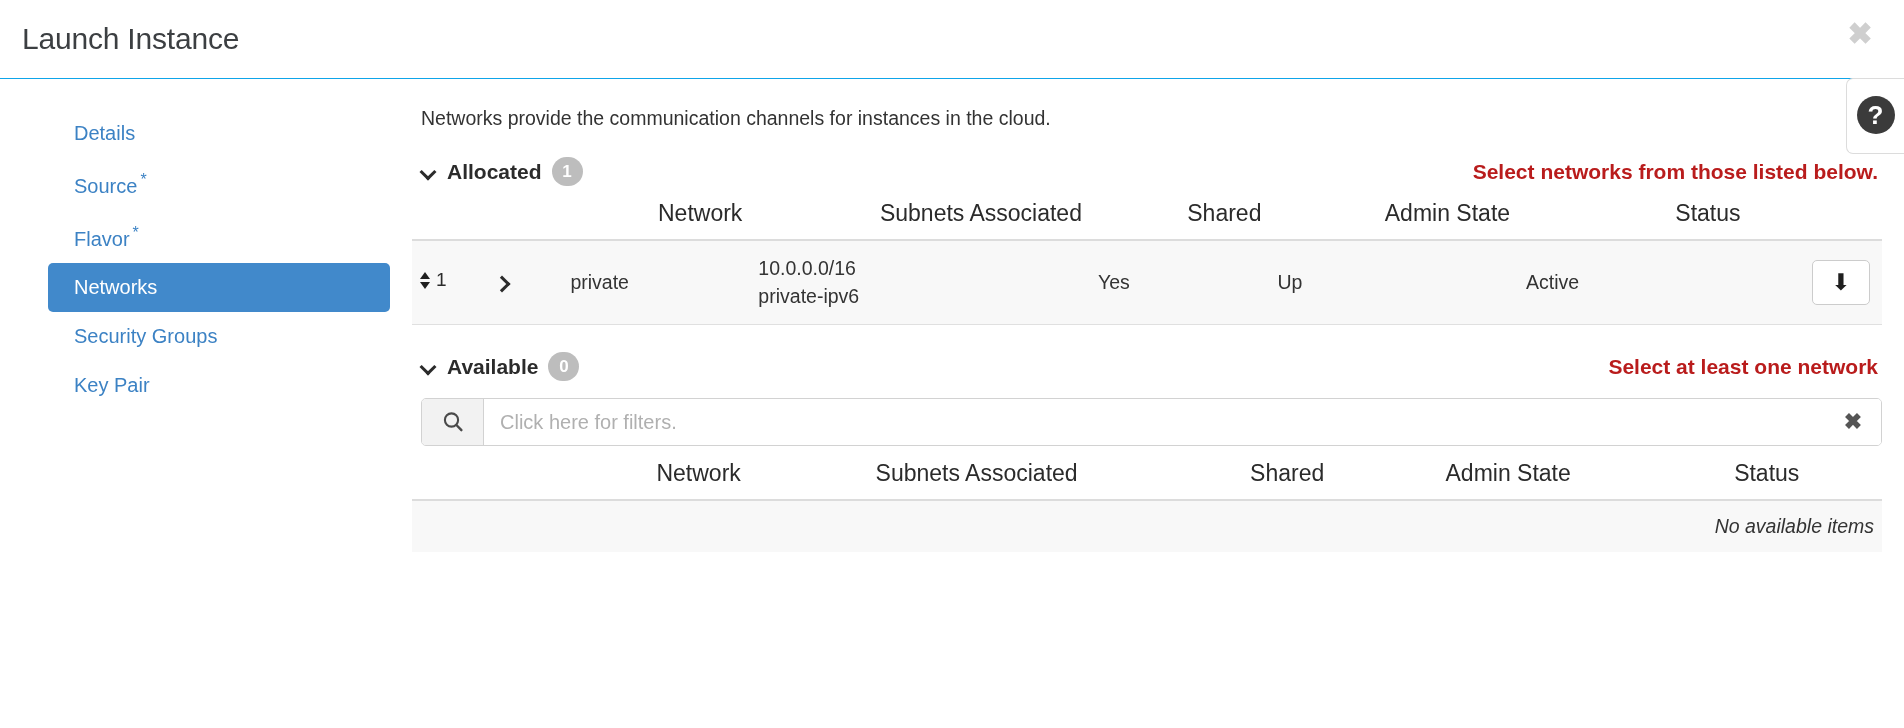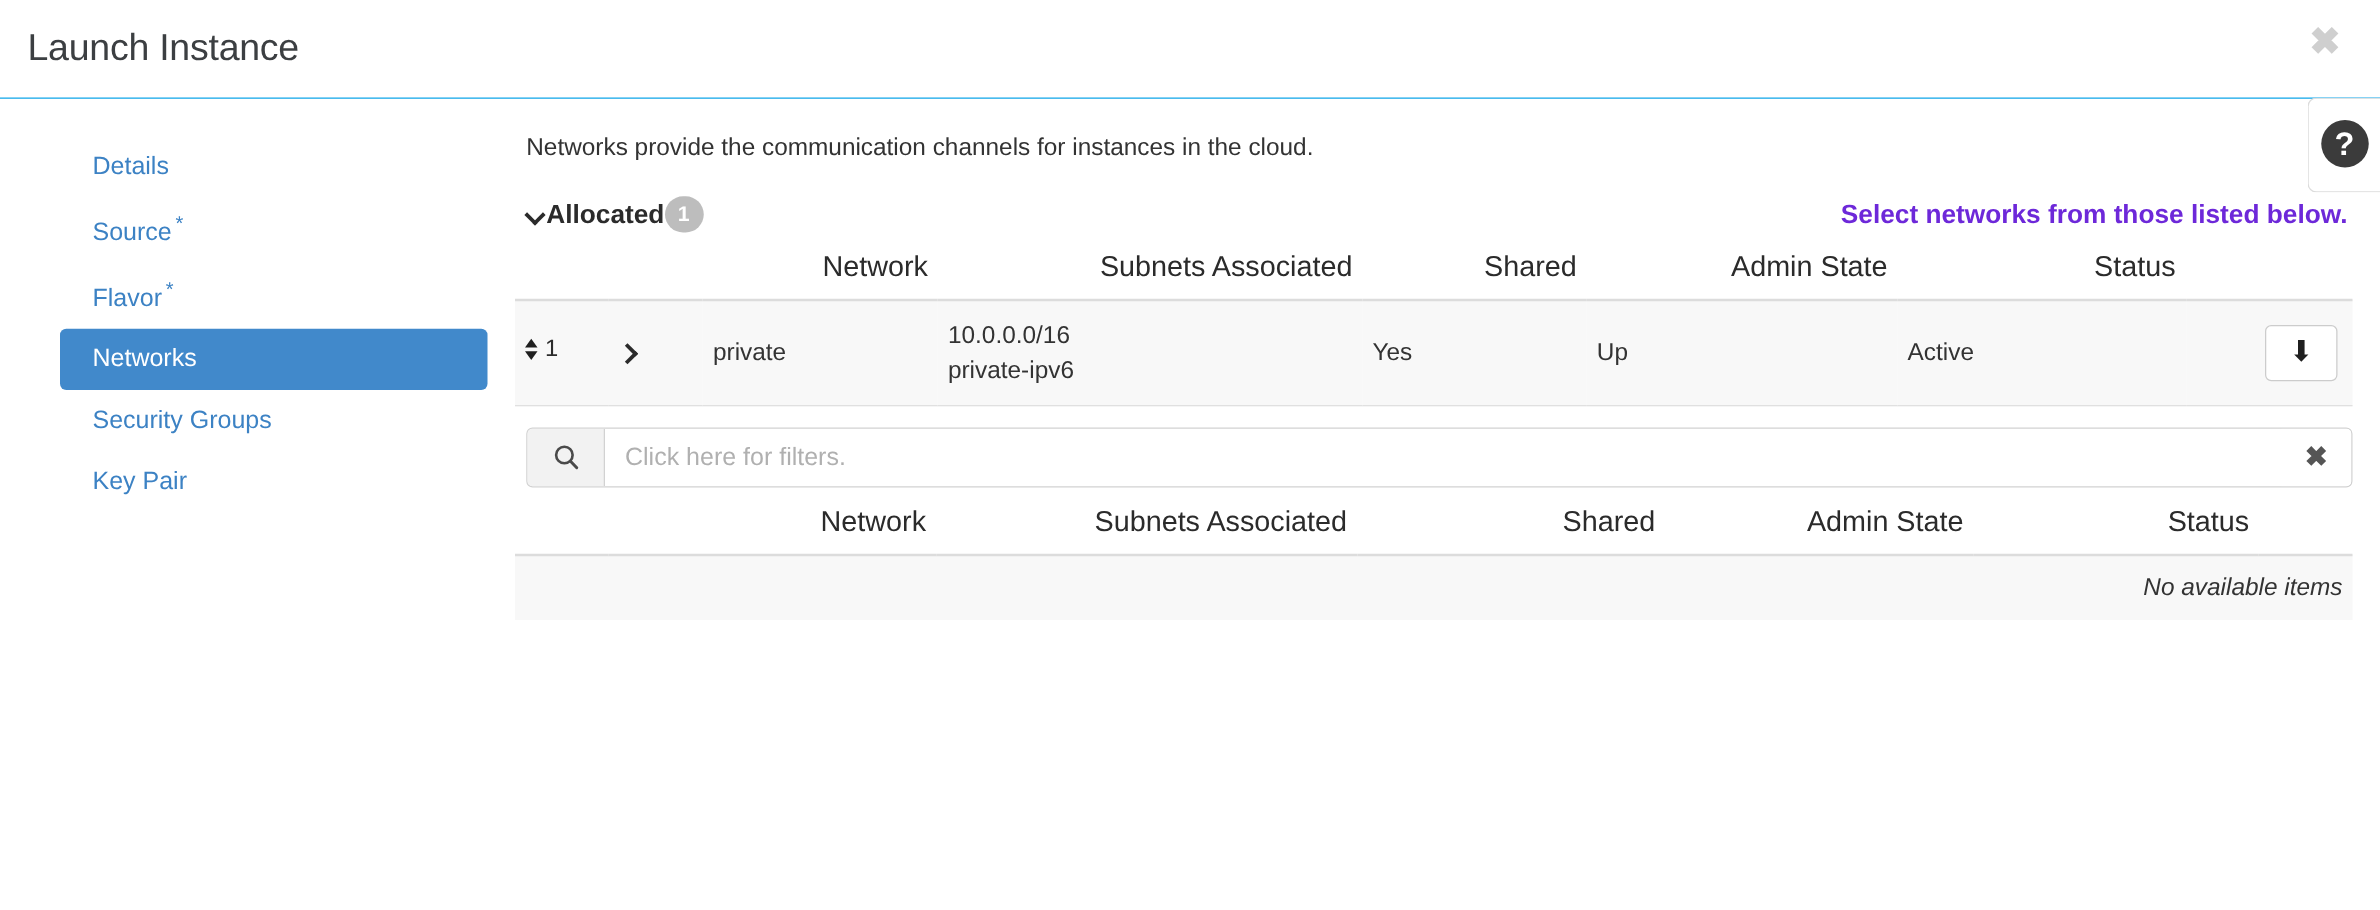--- a/index.html
+++ b/index.html
@@ -99,20 +99,21 @@
   .section-bar {
     display: flex;
     align-items: center;
     justify-content: space-between;
     margin-top: 27px;
     padding-left: 9px;
   }
   .section-left {
     display: flex;
     align-items: center;
+    gap: 10px;
   }
   .chevron-down {
     width: 16px;
     height: 16px;
     display: inline-block;
     position: relative;
     flex: none;
   }
   .chevron-down::before {
     content: "";
@@ -139,21 +140,21 @@
     padding: 0 9px;
     border-radius: 15px;
     background: #bdbdbd;
     color: #ffffff;
     font-size: 17px;
     font-weight: bold;
   }
   .section-hint {
     font-size: 21px;
     font-weight: bold;
-    color: #6d28d9;
+    color: #b91c1c;
     white-space: nowrap;
     padding-right: 4px;
   }
 
   
   table.nt {
     width: 100%;
     border-collapse: collapse;
     table-layout: fixed;
   }
@@ -425,20 +426,28 @@
           <td>Active</td>
           <td>
             <div class="action-btn">
               <span class="arrow-down-glyph">⬇</span>
             </div>
           </td>
         </tr>
       </tbody>
     </table>
 
+    <div class="section-bar">
+      <div class="section-left">
+        <span class="chevron-down"></span>
+        <span class="section-title">Available</span>
+        <span class="badge">0</span>
+      </div>
+      <div class="section-hint">Select at least one network</div>
+    </div>
 
     <div class="filter-wrap">
       <div class="filter-icon-box">
         <svg width="24" height="24" viewBox="0 0 24 24" aria-hidden="true">
           <circle cx="10.5" cy="10" r="6.6" fill="none" stroke="#4a4a4a" stroke-width="2.1"></circle>
           <line x1="15.4" y1="15" x2="20.4" y2="20.2" stroke="#4a4a4a" stroke-width="2.4" stroke-linecap="round"></line>
         </svg>
       </div>
       <input class="filter-input" type="text" placeholder="Click here for filters." style="">
       <button class="filter-clear">✖</button>

